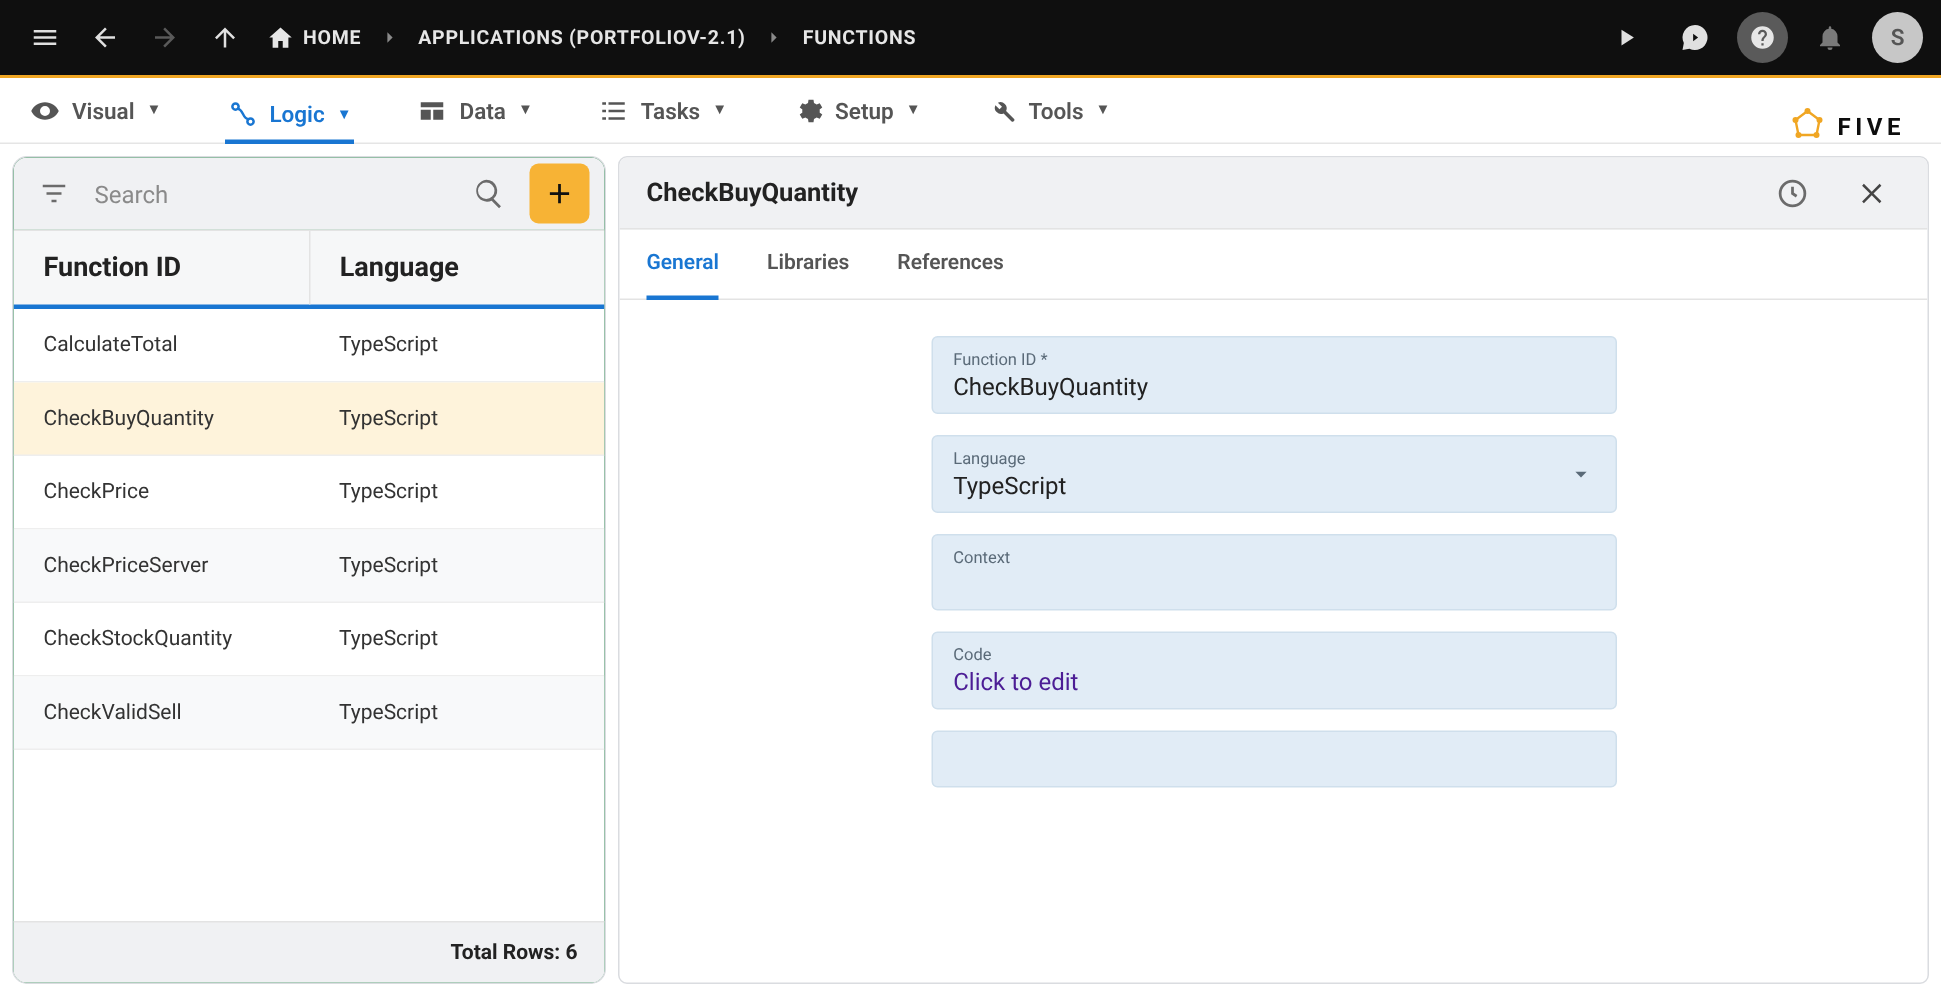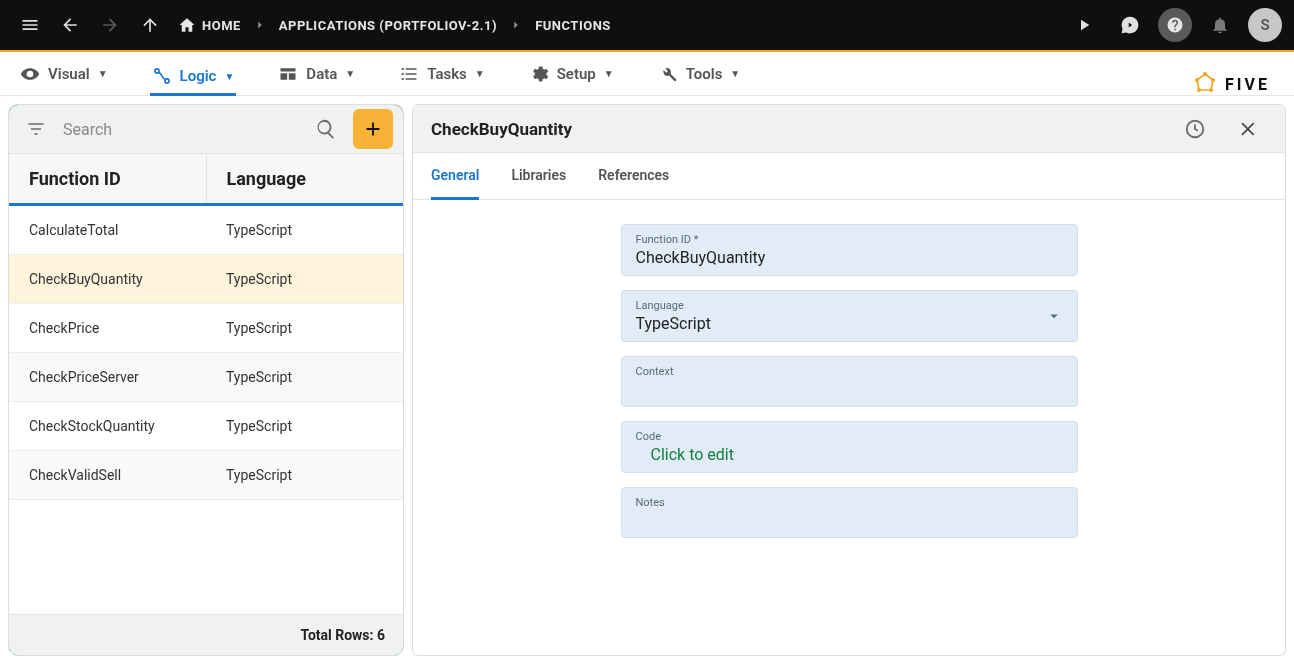--- a/index.html
+++ b/index.html
@@ -57,21 +57,21 @@
 .detailtitle { font-size: 17px; font-weight: 700; color: #222; }
 .detailheader .actions { margin-left: auto; display: flex; align-items: center; gap: 18px; }
 .tabs { display: flex; gap: 32px; padding: 0 18px; border-bottom: 1px solid #e3e3e3; }
 .tab { padding: 14px 0; font-size: 14px; font-weight: 600; color: #555; cursor: pointer; }
 .tab.active { color: #1976d2; border-bottom: 3px solid #1976d2; margin-bottom: -1px; }
 
 .form { padding: 24px 0; display: flex; flex-direction: column; align-items: center; gap: 14px; }
 .field { width: 457px; background: #e1ecf6; border: 1px solid #cfdfec; border-radius: 4px; padding: 8px 14px; cursor: pointer; position: relative; }
 .field .label { font-size: 11px; color: #5a6a78; }
 .field .value { font-size: 16px; color: #222; padding-top: 2px; min-height: 20px; }
-.field .value.placeholder { color: #15803d; margin-left: 15px; }
+.field .value.placeholder { color: #4c1d95; }
 .field.empty .value { min-height: 20px; }
 .field .dd { position: absolute; right: 14px; top: 50%; transform: translateY(-50%); color: #5a6a78; }
 
 svg { display: block; }
 </style>
 </head>
 <body>
 
 <div class="topbar">
   <div class="left">
@@ -300,19 +300,18 @@
       </div>
       <div class="field empty">
         <div class="label">Context</div>
         <div class="value"></div>
       </div>
       <div class="field">
         <div class="label">Code</div>
         <div class="value placeholder">Click to edit</div>
       </div>
       <div class="field empty">
-        <div class="label">Notes</div>
         <div class="value"></div>
       </div>
     </div>
   </div>
 
 </div>
 
 </body></html>

